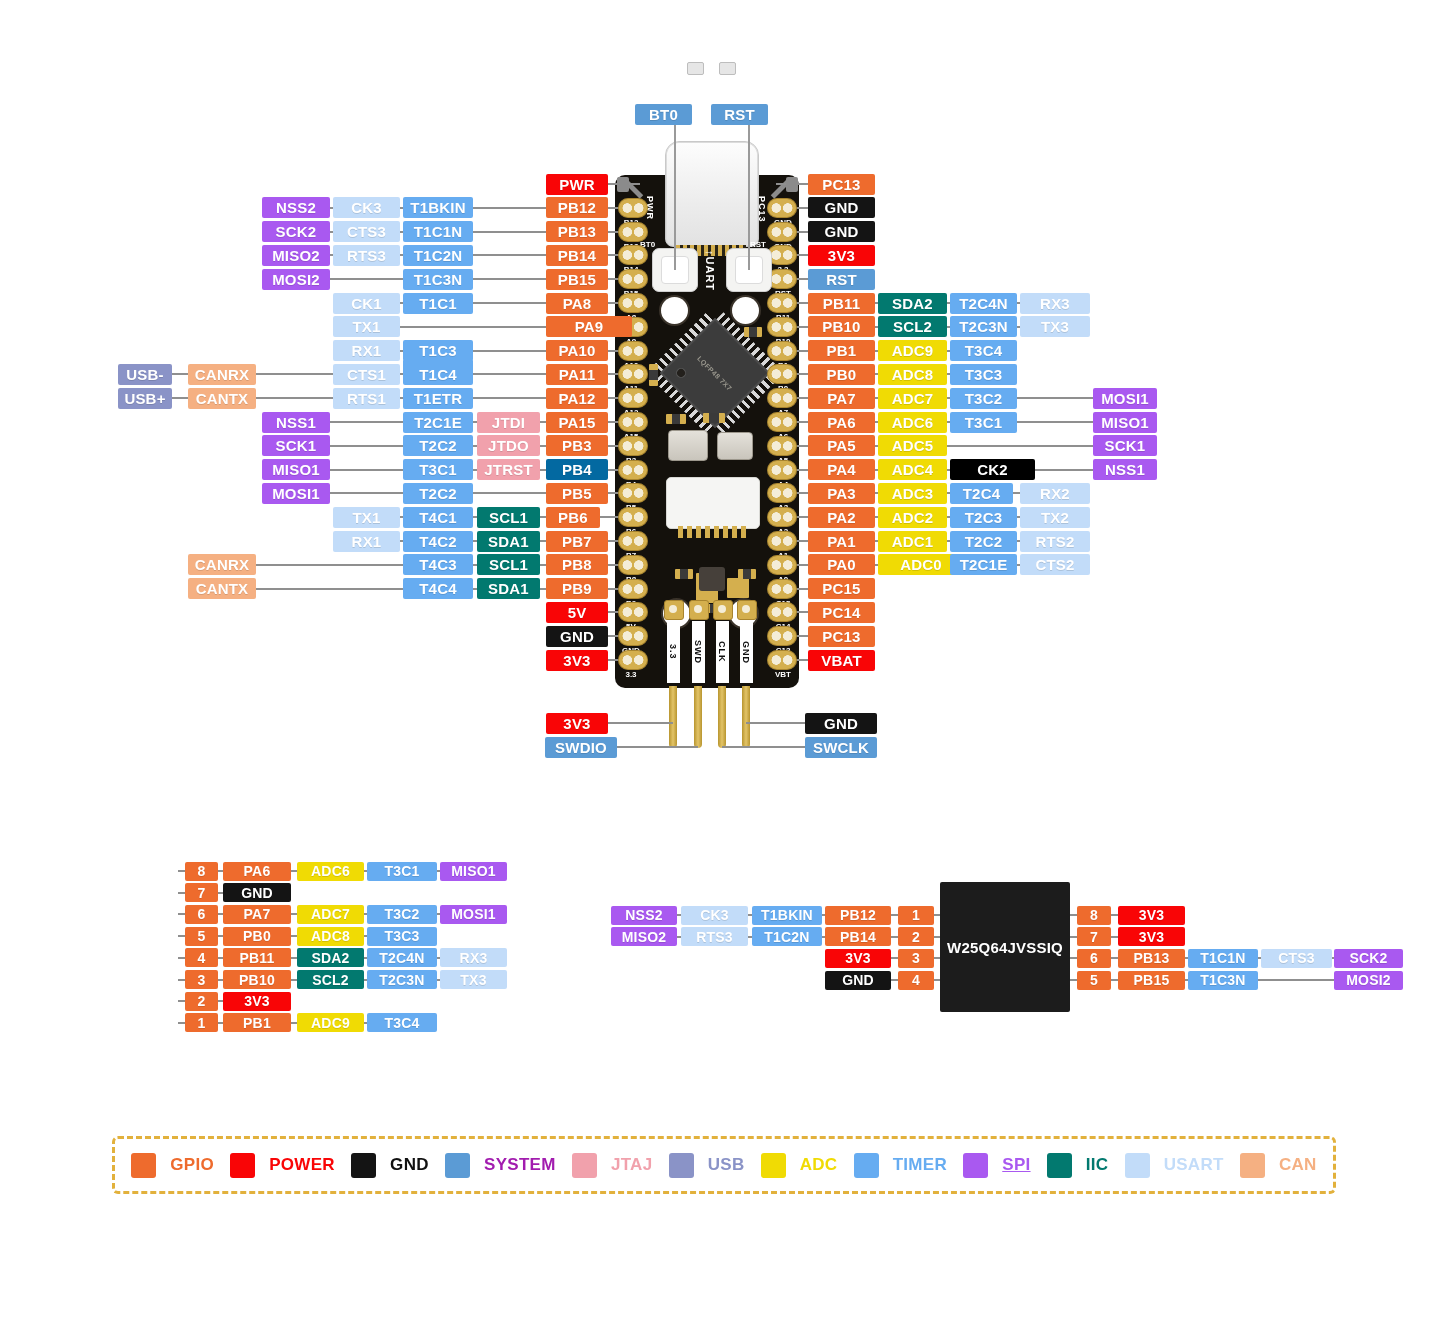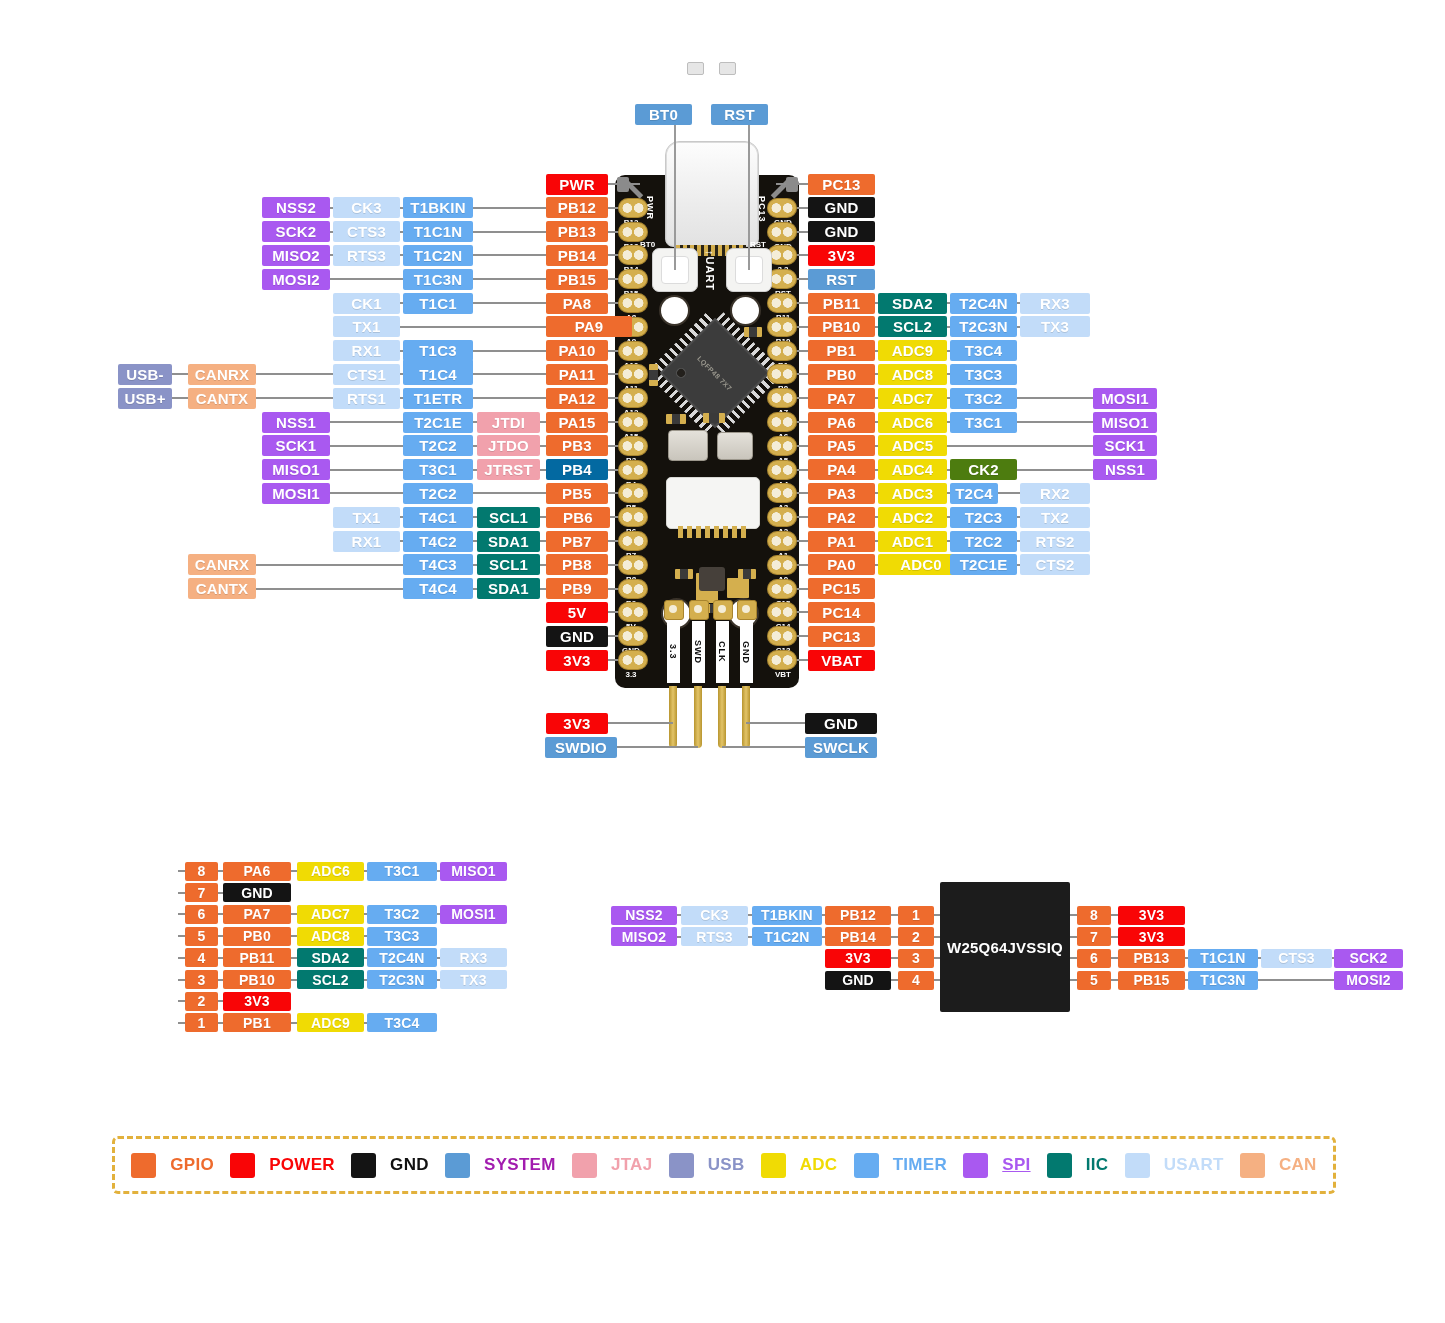--- a/index.html
+++ b/index.html
@@ -236,21 +236,21 @@
     <div class="badge" style="left: 477px; top: 459.1px; width: 63px; background: rgb(241, 161, 172);">JTRST</div>
     <div class="badge" style="left: 546px; top: 459.1px; width: 62px; background: #0369a1;">PB4</div>
     <div class="line" style="left: 296px; width: 344px; top: 492.4px;"></div>
     <div class="badge" style="left: 262px; top: 482.9px; width: 68px; background: rgb(169, 89, 240);">MOSI1</div>
     <div class="badge" style="left: 403px; top: 482.9px; width: 70px; background: rgb(102, 172, 241);">T2C2</div>
     <div class="badge" style="left: 546px; top: 482.9px; width: 62px; background: rgb(238, 107, 45);">PB5</div>
     <div class="line" style="left: 366.5px; width: 273.5px; top: 516.2px;"></div>
     <div class="badge" style="left: 333px; top: 506.7px; width: 67px; background: rgb(194, 220, 249);">TX1</div>
     <div class="badge" style="left: 403px; top: 506.7px; width: 70px; background: rgb(102, 172, 241);">T4C1</div>
     <div class="badge" style="left: 477px; top: 506.7px; width: 63px; background: rgb(2, 121, 111);">SCL1</div>
-    <div class="badge" style="left: 546px; top: 506.7px; width: 64px; background: rgb(238, 107, 45);">PB6</div>
+    <div class="badge" style="left: 546px; top: 506.7px; width: 54px; background: rgb(238, 107, 45);">PB6</div>
     <div class="line" style="left: 366.5px; width: 273.5px; top: 540px;"></div>
     <div class="badge" style="left: 333px; top: 530.5px; width: 67px; background: rgb(194, 220, 249);">RX1</div>
     <div class="badge" style="left: 403px; top: 530.5px; width: 70px; background: rgb(102, 172, 241);">T4C2</div>
     <div class="badge" style="left: 477px; top: 530.5px; width: 63px; background: rgb(2, 121, 111);">SDA1</div>
     <div class="badge" style="left: 546px; top: 530.5px; width: 62px; background: rgb(238, 107, 45);">PB7</div>
     <div class="line" style="left: 222px; width: 418px; top: 563.8px;"></div>
     <div class="badge" style="left: 188px; top: 554.3px; width: 68px; background: rgb(245, 176, 130);">CANRX</div>
     <div class="badge" style="left: 403px; top: 554.3px; width: 70px; background: rgb(102, 172, 241);">T4C3</div>
     <div class="badge" style="left: 477px; top: 554.3px; width: 63px; background: rgb(2, 121, 111);">SCL1</div>
     <div class="badge" style="left: 546px; top: 554.3px; width: 62px; background: rgb(238, 107, 45);">PB8</div>
@@ -303,26 +303,26 @@
     <div class="badge" style="left: 878px; top: 411.5px; width: 69px; background: rgb(240, 219, 4);">ADC6</div>
     <div class="badge" style="left: 950px; top: 411.5px; width: 67px; background: rgb(102, 172, 241);">T3C1</div>
     <div class="badge" style="left: 1093px; top: 411.5px; width: 64px; background: rgb(169, 89, 240);">MISO1</div>
     <div class="line" style="left: 776px; width: 349px; top: 444.8px;"></div>
     <div class="badge" style="left: 808px; top: 435.3px; width: 67px; background: rgb(238, 107, 45);">PA5</div>
     <div class="badge" style="left: 878px; top: 435.3px; width: 69px; background: rgb(240, 219, 4);">ADC5</div>
     <div class="badge" style="left: 1093px; top: 435.3px; width: 64px; background: rgb(169, 89, 240);">SCK1</div>
     <div class="line" style="left: 776px; width: 349px; top: 468.6px;"></div>
     <div class="badge" style="left: 808px; top: 459.1px; width: 67px; background: rgb(238, 107, 45);">PA4</div>
     <div class="badge" style="left: 878px; top: 459.1px; width: 69px; background: rgb(240, 219, 4);">ADC4</div>
-    <div class="badge" style="left: 950px; top: 459.1px; width: 67px; background: #4d7c0f;">CK2</div>
+    <div class="badge" style="left: 950px; top: 459.1px; width: 85px; background: #000000;">CK2</div>
     <div class="badge" style="left: 1093px; top: 459.1px; width: 64px; background: rgb(169, 89, 240);">NSS1</div>
     <div class="line" style="left: 776px; width: 279px; top: 492.4px;"></div>
     <div class="badge" style="left: 808px; top: 482.9px; width: 67px; background: rgb(238, 107, 45);">PA3</div>
     <div class="badge" style="left: 878px; top: 482.9px; width: 69px; background: rgb(240, 219, 4);">ADC3</div>
-    <div class="badge" style="left: 950px; top: 482.9px; width: 48px; background: rgb(102, 172, 241);">T2C4</div>
+    <div class="badge" style="left: 950px; top: 482.9px; width: 63px; background: rgb(102, 172, 241);">T2C4</div>
     <div class="badge" style="left: 1020px; top: 482.9px; width: 70px; background: rgb(194, 220, 249);">RX2</div>
     <div class="line" style="left: 776px; width: 279px; top: 516.2px;"></div>
     <div class="badge" style="left: 808px; top: 506.7px; width: 67px; background: rgb(238, 107, 45);">PA2</div>
     <div class="badge" style="left: 878px; top: 506.7px; width: 69px; background: rgb(240, 219, 4);">ADC2</div>
     <div class="badge" style="left: 950px; top: 506.7px; width: 67px; background: rgb(102, 172, 241);">T2C3</div>
     <div class="badge" style="left: 1020px; top: 506.7px; width: 70px; background: rgb(194, 220, 249);">TX2</div>
     <div class="line" style="left: 776px; width: 279px; top: 540px;"></div>
     <div class="badge" style="left: 808px; top: 530.5px; width: 67px; background: rgb(238, 107, 45);">PA1</div>
     <div class="badge" style="left: 878px; top: 530.5px; width: 69px; background: rgb(240, 219, 4);">ADC1</div>
     <div class="badge" style="left: 950px; top: 530.5px; width: 67px; background: rgb(102, 172, 241);">T2C2</div>

